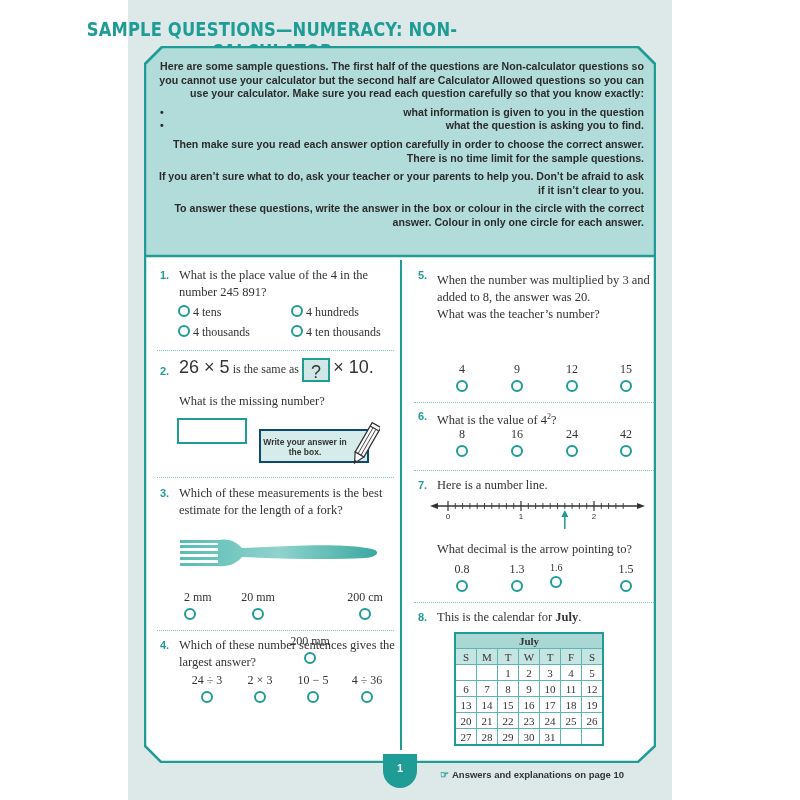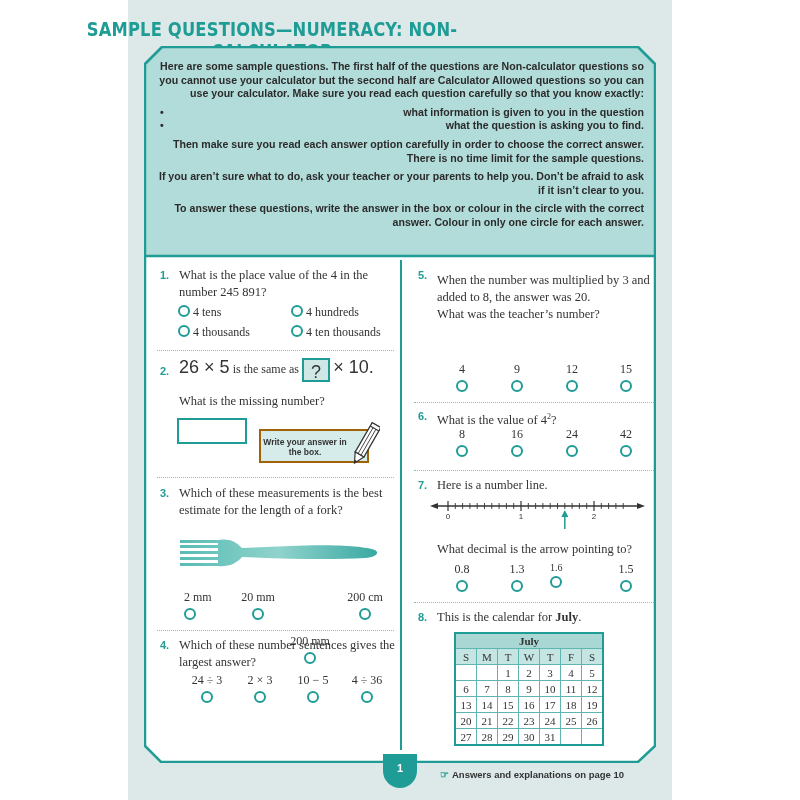--- a/index.html
+++ b/index.html
@@ -15,21 +15,21 @@
   .intro li::before { content:"•"; position:absolute; left:-10px; }
   .q { position:absolute; font-size:12.5px; line-height:17px; color:#333; }
   .qnum { position:absolute; left:0; top:0; color:#1f9c95; font-weight:bold; font-family:"Liberation Sans", sans-serif; font-size:11px; }
   .qtext { margin-left:19px; }
   .circle { display:inline-block; width:9px; height:9px; border:2px solid #1f9c95; border-radius:50%; box-sizing:border-box; width:12px; height:12px; }
   .divider { position:absolute; border-top:1.5px dotted #7cc4bf; height:0; }
   .vdivider { position:absolute; left:400px; top:260px; width:2px; height:490px; background:#1f9c95; }
   .q2big { font-family:"Liberation Sans", sans-serif; font-size:18px; }
   .qmark { display:inline-block; width:28px; height:24px; border:2px solid #1f9c95; background:#cfe8e6; text-align:center; line-height:24px; font-family:"Liberation Sans", sans-serif; font-size:18px; box-sizing:border-box; vertical-align:middle; }
   .ansbox { position:absolute; left:177px; top:418px; width:70px; height:26px; border:2px solid #1f9c95; background:#fff; box-sizing:border-box; }
-  .hint { position:absolute; left:259px; top:429px; width:110px; height:34px; border:2px solid #a16207; background:#d5ecea; box-sizing:border-box; font-family:"Liberation Sans", sans-serif; font-weight:bold; font-size:8.5px; text-align:center; line-height:10px; padding-top:6px; padding-right:18px; color:#333; }
+  .hint { position:absolute; left:259px; top:429px; width:110px; height:34px; border:2px solid #0c4a6e; background:#d5ecea; box-sizing:border-box; font-family:"Liberation Sans", sans-serif; font-weight:bold; font-size:8.5px; text-align:center; line-height:10px; padding-top:6px; padding-right:18px; color:#333; }
   table.cal { position:absolute; left:454px; top:632px; border-collapse:collapse; border:2px solid #1f9c95; font-size:11px; }
   table.cal td, table.cal th { border:1px solid #5fb5af; width:20px; height:15px; text-align:center; padding:0; font-weight:normal; }
   table.cal th.month { background:#a9d8d4; font-weight:bold; height:14px; }
   table.cal th.dow { background:#c5e5e2; }
   .footer-num { position:absolute; left:383px; top:754px; width:34px; height:34px; background:#1f9c95; border-radius:0 0 17px 17px; color:#fff; font-family:"Liberation Sans", sans-serif; font-weight:bold; font-size:11px; text-align:center; line-height:28px; }
   .footer-text { position:absolute; left:440px; top:769px; font-family:"Liberation Sans", sans-serif; font-weight:bold; font-size:9.5px; color:#333; }
   .footer-icon { color:#1f9c95; font-size:10px; margin-right:3px; }
 </style>
 </head>
 <body>

